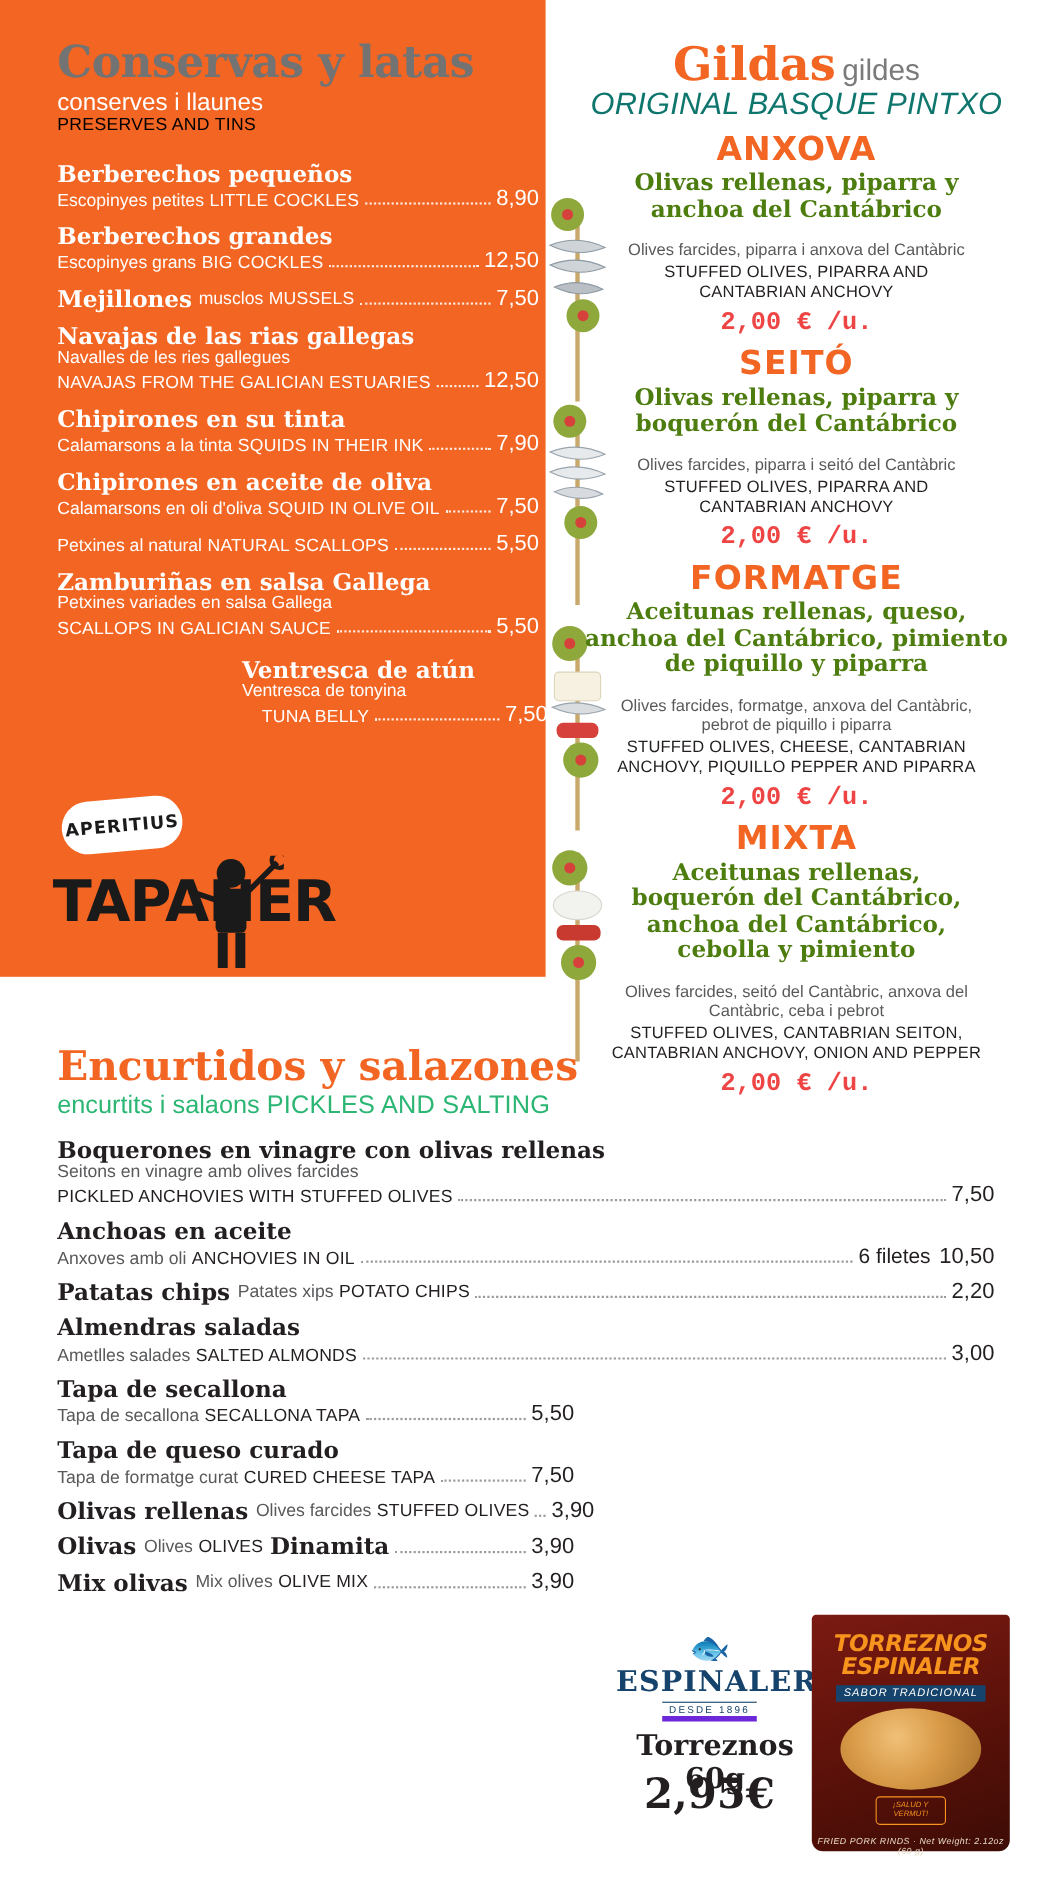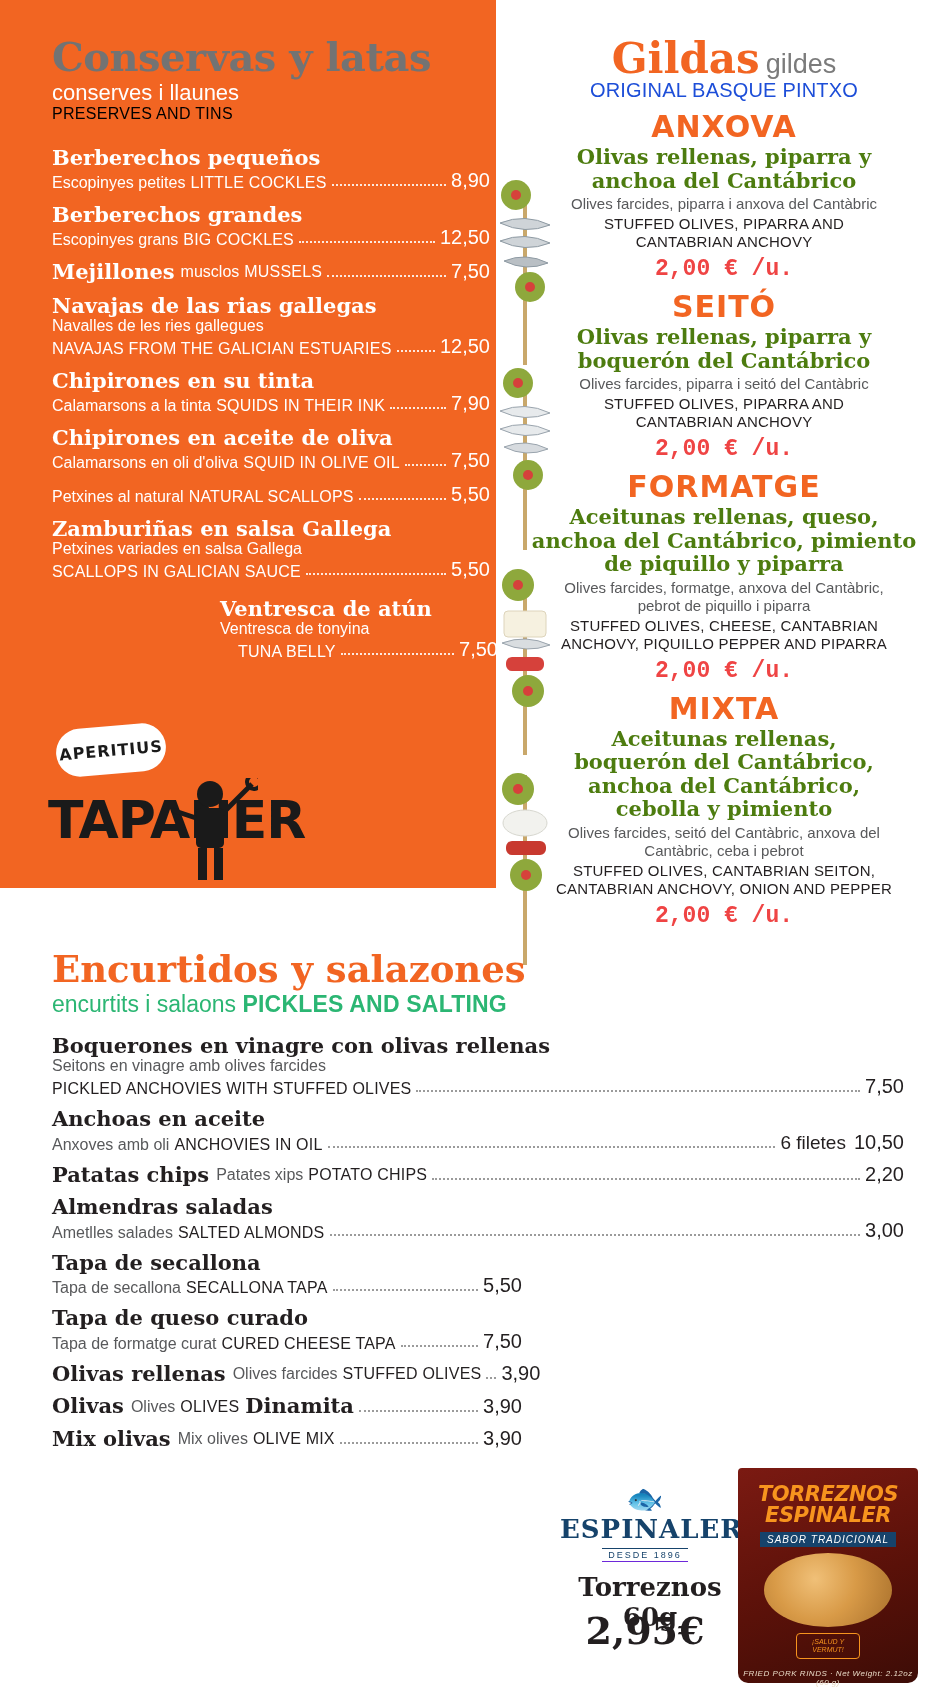--- a/index.html
+++ b/index.html
@@ -201,24 +201,25 @@
     color: #F26522;
     display: inline-block;
   }
   #gildas-cat {
     font-size: 27px;
     color: #7B7B7B;
     font-weight: 300;
     margin-left: 6px;
   }
   #gildas-en {
-    font-size: 20px;
-    color: #1d4ed8;
+    font-size: 28px;
+    color: #0f766e;
     letter-spacing: 0.2px;
     margin-top: -4px;
+    font-style: italic;
   }
 
   .gilda { margin-top: 8px; }
   .gilda-name {
     font-family: "DejaVu Sans", sans-serif;
     font-weight: bold;
     font-size: 30px;
     color: #F26522;
     letter-spacing: 1px;
     line-height: 1.1;
@@ -229,21 +230,21 @@
     font-size: 21px;
     color: #4d7c0f;
     line-height: 1.12;
     margin-top: 2px;
   }
   .gilda-ca {
     font-size: 15px;
     color: #58595B;
     font-weight: 300;
     line-height: 1.2;
-    margin-top: 3px;
+    margin-top: 18px;
   }
   .gilda-en {
     font-size: 15px;
     color: #231F20;
     line-height: 1.2;
     margin-top: 2px;
     letter-spacing: 0.2px;
   }
   .gilda-price {
     font-family: Liberation Mono, monospace;
@@ -275,21 +276,21 @@
     font-weight: bold;
     font-size: 37px;
     color: #F26522;
     line-height: 1.05;
   }
   #enc-sub {
     margin-top: 2px;
     font-size: 23px;
   }
   #enc-sub .ca { color: #2BB673; font-weight: 300; }
-  #enc-sub .en { color: #2BB673; font-weight: 700; letter-spacing:0.2px;}
+  #enc-sub .en { color: #2BB673; font-weight: 400; letter-spacing:0.2px;}
 
   .d-item { margin-bottom: 9px; }
   .d-item .es {
     font-family: "DejaVu Serif", serif;
     font-weight: bold;
     font-size: 21px;
     color: #231F20;
     line-height: 1.12;
   }
   .d-item .ca { font-size: 16px; color: #58595B; font-weight: 300;}
@@ -325,21 +326,21 @@
     text-align: center;
     color: #16436b;
   }
   #esp-brand .logo-fish { font-size: 30px; line-height: 1; }
   #esp-brand .name {
     font-family: "DejaVu Serif", serif;
     font-weight: bold;
     font-size: 26px;
     letter-spacing: 1px;
   }
-  #esp-brand .desde { font-size: 9px; letter-spacing: 2px; border-top:1px solid #16436b; border-bottom:1px solid #6d28d9; display:inline-block; padding:1px 6px;}
+  #esp-brand .desde { font-size: 9px; letter-spacing: 2px; border-top:1px solid #16436b; border-bottom:5px solid #6d28d9; display:inline-block; padding:1px 6px;}
   #esp-name {
     position: absolute;
     left: 0; top: 104px;
     width: 180px;
     text-align: center;
     font-family: "DejaVu Serif", serif;
     font-weight: bold;
     font-size: 26px;
     color: #231F20;
   }

